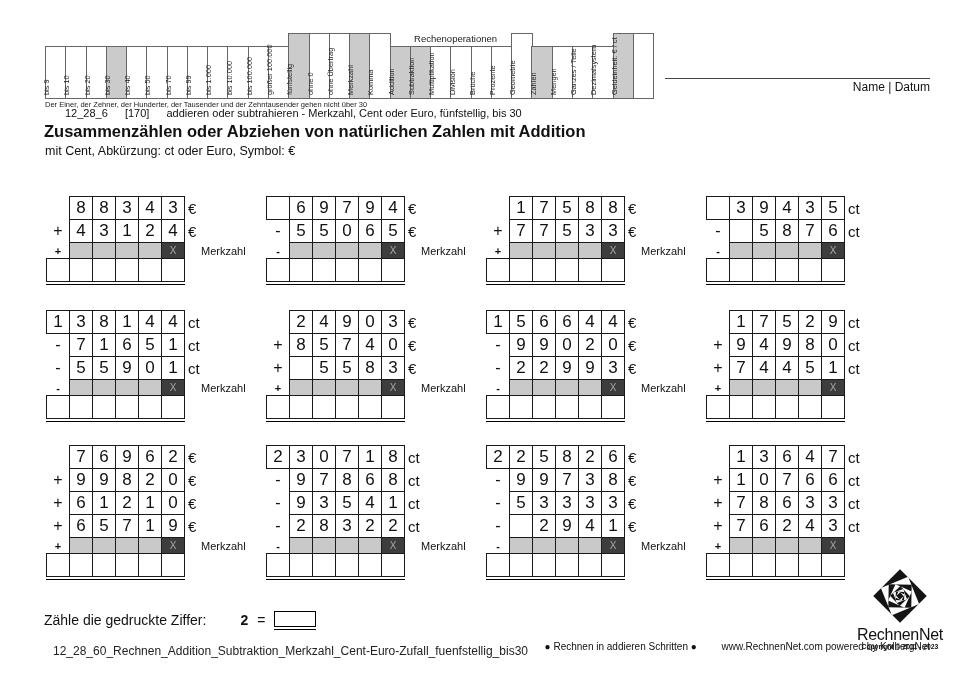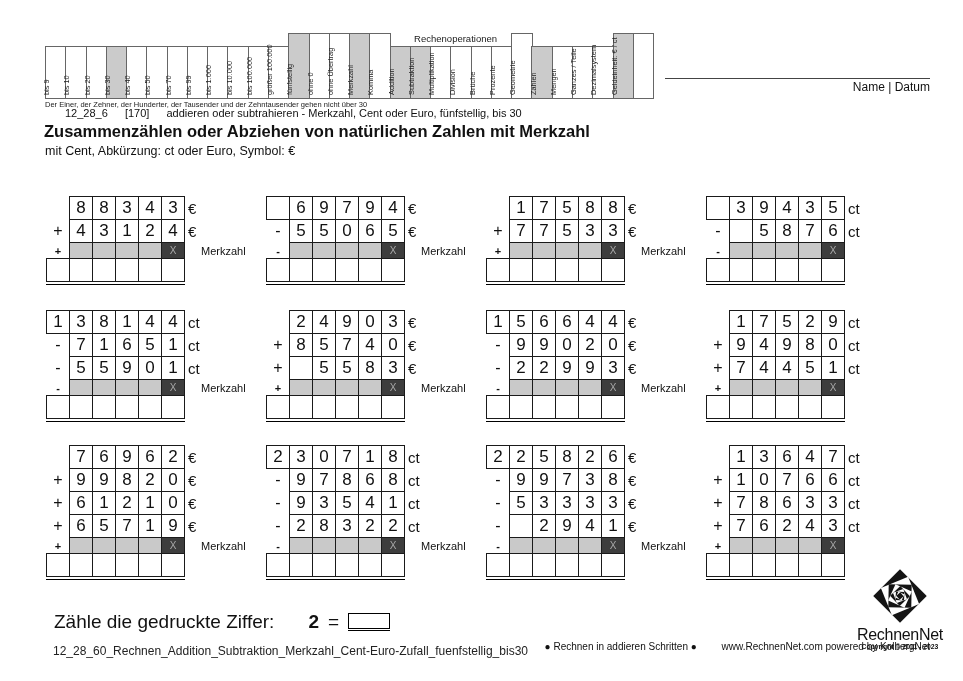--- a/index.html
+++ b/index.html
@@ -41,21 +41,21 @@
   .mrow{display:flex;height:17px;margin-top:-1px;}
   .mop{font-size:11px;font-weight:bold;}
   .gcell{flex:0 0 24px;width:24px;height:17px;margin-left:-1px;border:1px solid #1a1a1a;
          box-sizing:border-box;background:#c9c9c9;display:flex;align-items:center;justify-content:center;}
   .xcell{background:#3d3d3d;color:#a8a8a8;font-size:10px;}
   .mlabel{font-size:11px;margin-left:16px;align-self:center;white-space:nowrap;color:#111;}
   .rwrap{width:fit-content;border-bottom:1.6px solid #000;padding-bottom:1.5px;margin-top:-1px;}
   .rwrap .prow{margin-top:0;}
 
   
-  #count-task{position:absolute;left:54px;top:611px;display:flex;align-items:center;font-size:19px;justify-content:space-between;}
+  #count-task{position:absolute;left:44px;top:611px;display:flex;align-items:center;font-size:14px;justify-content:space-between;}
   #count-digit{font-weight:bold;margin-left:34px;}
   #count-eq{margin-left:9px;}
   .cboxwrap{display:inline-block;border-bottom:1.6px solid #000;padding-bottom:1.5px;margin-left:9px;}
   .cbox{display:block;width:42px;height:16px;border:1px solid #000;background:#fff;box-sizing:border-box;}
 
   
   #footer-left{position:absolute;left:53px;top:644px;font-size:12px;color:#222;}
   #footer-right{position:absolute;right:33px;top:641px;font-size:10px;color:#111;white-space:nowrap;}
   #footer-right .spread{margin-left:22px;}
   #logo-block{position:absolute;left:843px;top:568px;width:114px;text-align:center;}
@@ -161,21 +161,21 @@
         <span class="vlabel"></span>
       </div>
     </div>
   <div id="table-note">Der Einer, der Zehner, der Hunderter, der Tausender und der Zehntausender gehen nicht über 30</div>
 
   <div id="code-line">
     <span>12_28_6</span>
     <span class="gap">[170]</span>
     <span class="gap">addieren oder subtrahieren - Merkzahl, Cent oder Euro, fünfstellig, bis 30</span>
   </div>
-  <div id="main-title">Zusammenzählen oder Abziehen von natürlichen Zahlen mit Merkzahl</div>
+  <div id="main-title">Zusammenzählen oder Abziehen von natürlichen Zahlen mit Addition</div>
   <div id="sub-title">mit Cent, Abkürzung: ct oder Euro, Symbol: €</div>
 
   <div id="name-line"></div>
   <div id="name-label">Name | Datum</div>
 
   <div id="problems">
       <div class="problem" style="left: 46px; top: 196px;">
         <div class="prow">
           <div class="lead"></div>
           <div class="cell">8</div>

